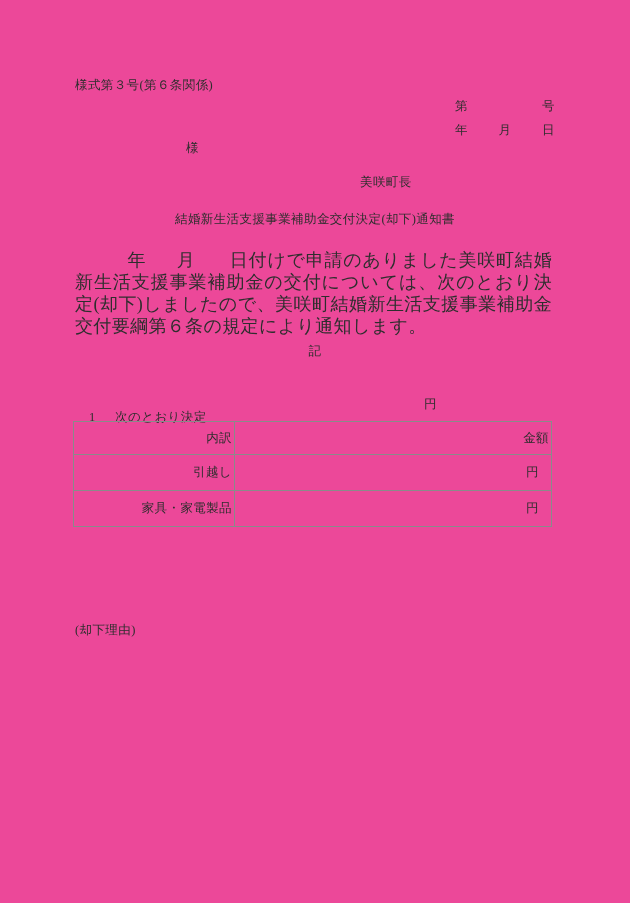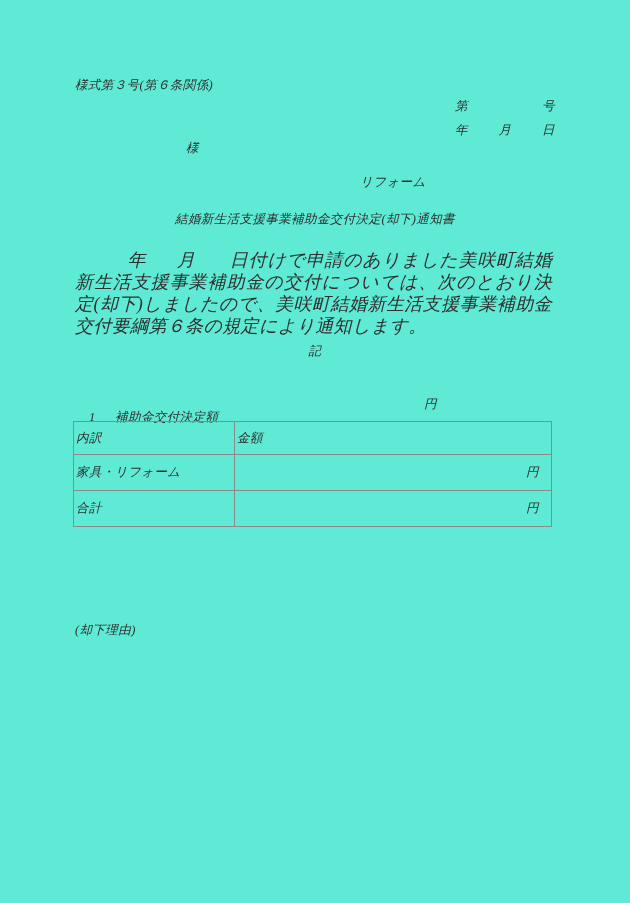--- a/index.html
+++ b/index.html
@@ -13,22 +13,21 @@
     height: 903px;
     position: relative;
     font-family: "Liberation Serif", "DejaVu Serif", serif;
     color: #2e2e2e;
     -webkit-font-smoothing: antialiased;
   }
 
   .page {
     position: absolute;
     inset: 0;
-    background: #5eead4;
-    font-style: italic;
+    background: #ec4899;
   }
 
   
   .txt {
     position: absolute;
     white-space: pre;
     line-height: 1;
     font-size: 12.5px;
     letter-spacing: .4px;
   }
@@ -131,21 +130,21 @@
     letter-spacing: .4px;
   }
   .amount-table col.c-label { width: 161px; }
   .amount-table col.c-amount { width: 317px; }
   .amount-table td {
     border: 1px solid #8a8a8a;
     padding: 0;
     vertical-align: middle;
   }
   .amount-table td.label {
-    text-align: left;
+    text-align: right;
     line-height: 17px;
     padding: 6px 2px;
   }
   .amount-table td.amount {
     text-align: right;
     padding: 6px 12px 6px 2px;
   }
   .amount-table tr.r-head td { height: 20px; }
   .amount-table tr.r-tall td { height: 28px; }
   .amount-table tr.r-norm td { height: 23px; }
@@ -171,56 +170,56 @@
   </div>
 
   <div class="txt doc-date-row">
     <span>年</span>
     <span>月</span>
     <span>日</span>
   </div>
 
   <div class="txt addressee-honorific">様</div>
 
-  <div class="txt issuer">リフォーム</div>
+  <div class="txt issuer">美咲町長</div>
 
   <div class="txt doc-title">結婚新生活支援事業補助金交付決定(却下)通知書</div>
 
   <div class="body-para">
     <span class="lead-indent"></span><span>年</span><span class="gap-sm"></span><span>月</span><span class="gap-md"></span><span>日付けで申請のありました美咲町結婚新生活支援事業補助金の交付については、次のとおり決定(却下)しましたので、美咲町結婚新生活支援事業補助金交付要綱第６条の規定により通知します。</span>
   </div>
 
   <div class="txt ki-marker">記</div>
 
   <div class="txt item-line">
-    <span class="item-no">1</span><span>補助金交付決定額</span>
+    <span class="item-no">1</span><span>次のとおり決定</span>
     <span class="item-yen">円</span>
   </div>
 
   <table class="amount-table">
     <colgroup>
       <col class="c-label">
       <col class="c-amount">
     </colgroup>
     <tbody>
       <tr class="r-head">
         <td class="label">内訳</td>
         <td class="label">金額</td>
       </tr>
 
 
 
-
       <tr class="r-norm">
-        <td class="label">家具・リフォーム</td>
+        <td class="label">引越し</td>
         <td class="amount">円</td>
       </tr>
 
       <tr class="r-norm">
-        <td class="label">合計</td>
+        <td class="label">家具・家電製品</td>
         <td class="amount">円</td>
       </tr>
+
     </tbody>
   </table>
 
   <div class="txt reject-reason">(却下理由)</div>
 
 </div>
 
 </body></html>

